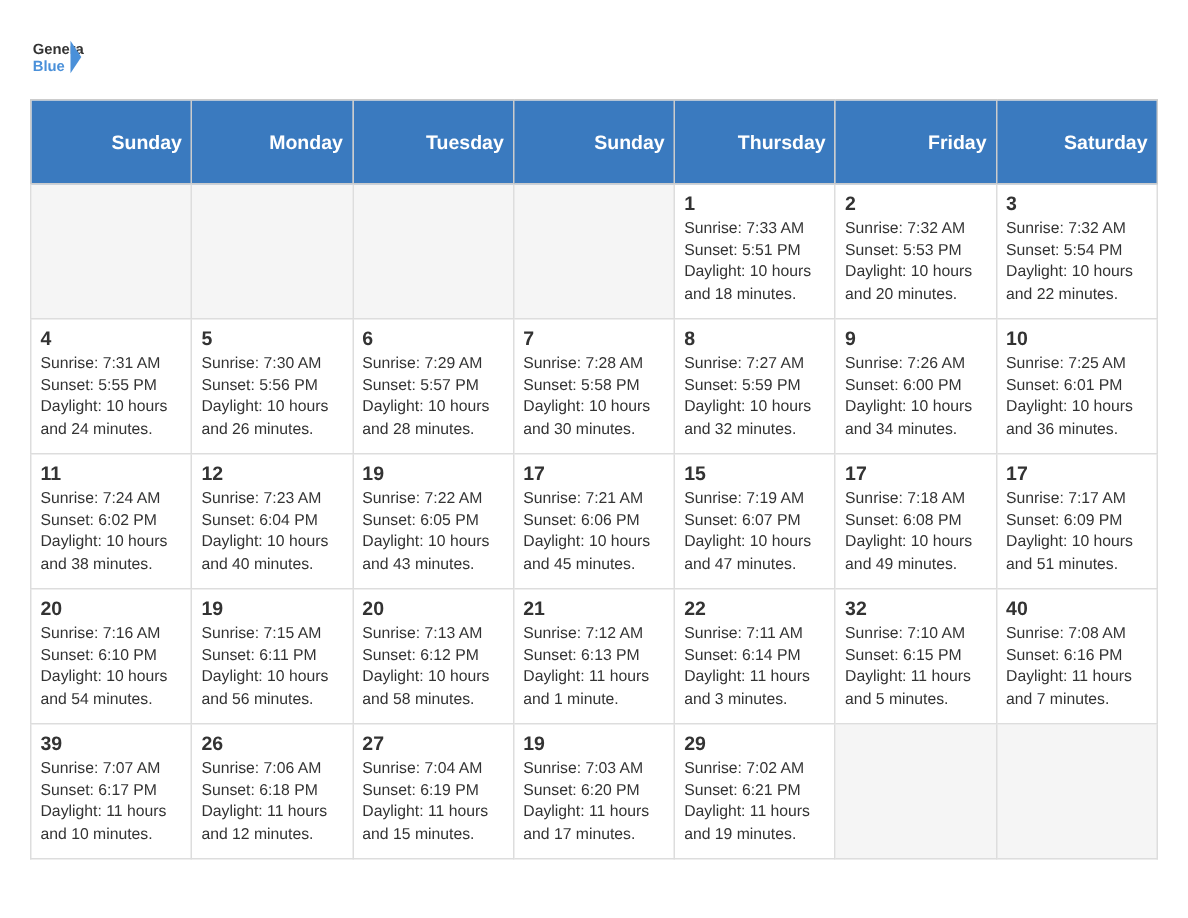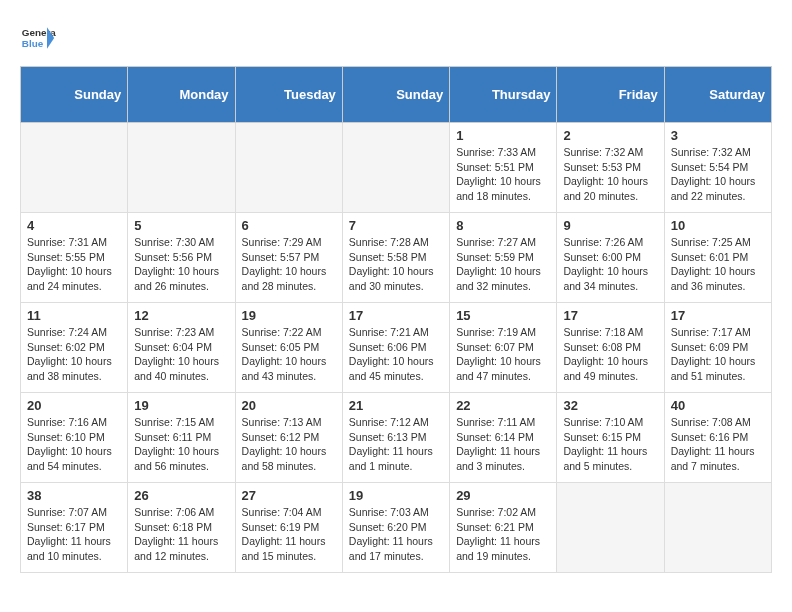--- a/index.html
+++ b/index.html
@@ -207,21 +207,21 @@
           <span class="day-num">32</span>
           <div class="day-info">Sunrise: 7:10 AM<br>Sunset: 6:15 PM<br>Daylight: 11 hours and 5 minutes.</div>
         </td>
         <td>
           <span class="day-num">40</span>
           <div class="day-info">Sunrise: 7:08 AM<br>Sunset: 6:16 PM<br>Daylight: 11 hours and 7 minutes.</div>
         </td>
       </tr>
       <tr>
         <td>
-          <span class="day-num">38</span>
+          <span class="day-num">39</span>
           <div class="day-info">Sunrise: 7:07 AM<br>Sunset: 6:17 PM<br>Daylight: 11 hours and 10 minutes.</div>
         </td>
         <td>
           <span class="day-num">26</span>
           <div class="day-info">Sunrise: 7:06 AM<br>Sunset: 6:18 PM<br>Daylight: 11 hours and 12 minutes.</div>
         </td>
         <td>
           <span class="day-num">27</span>
           <div class="day-info">Sunrise: 7:04 AM<br>Sunset: 6:19 PM<br>Daylight: 11 hours and 15 minutes.</div>
         </td>

